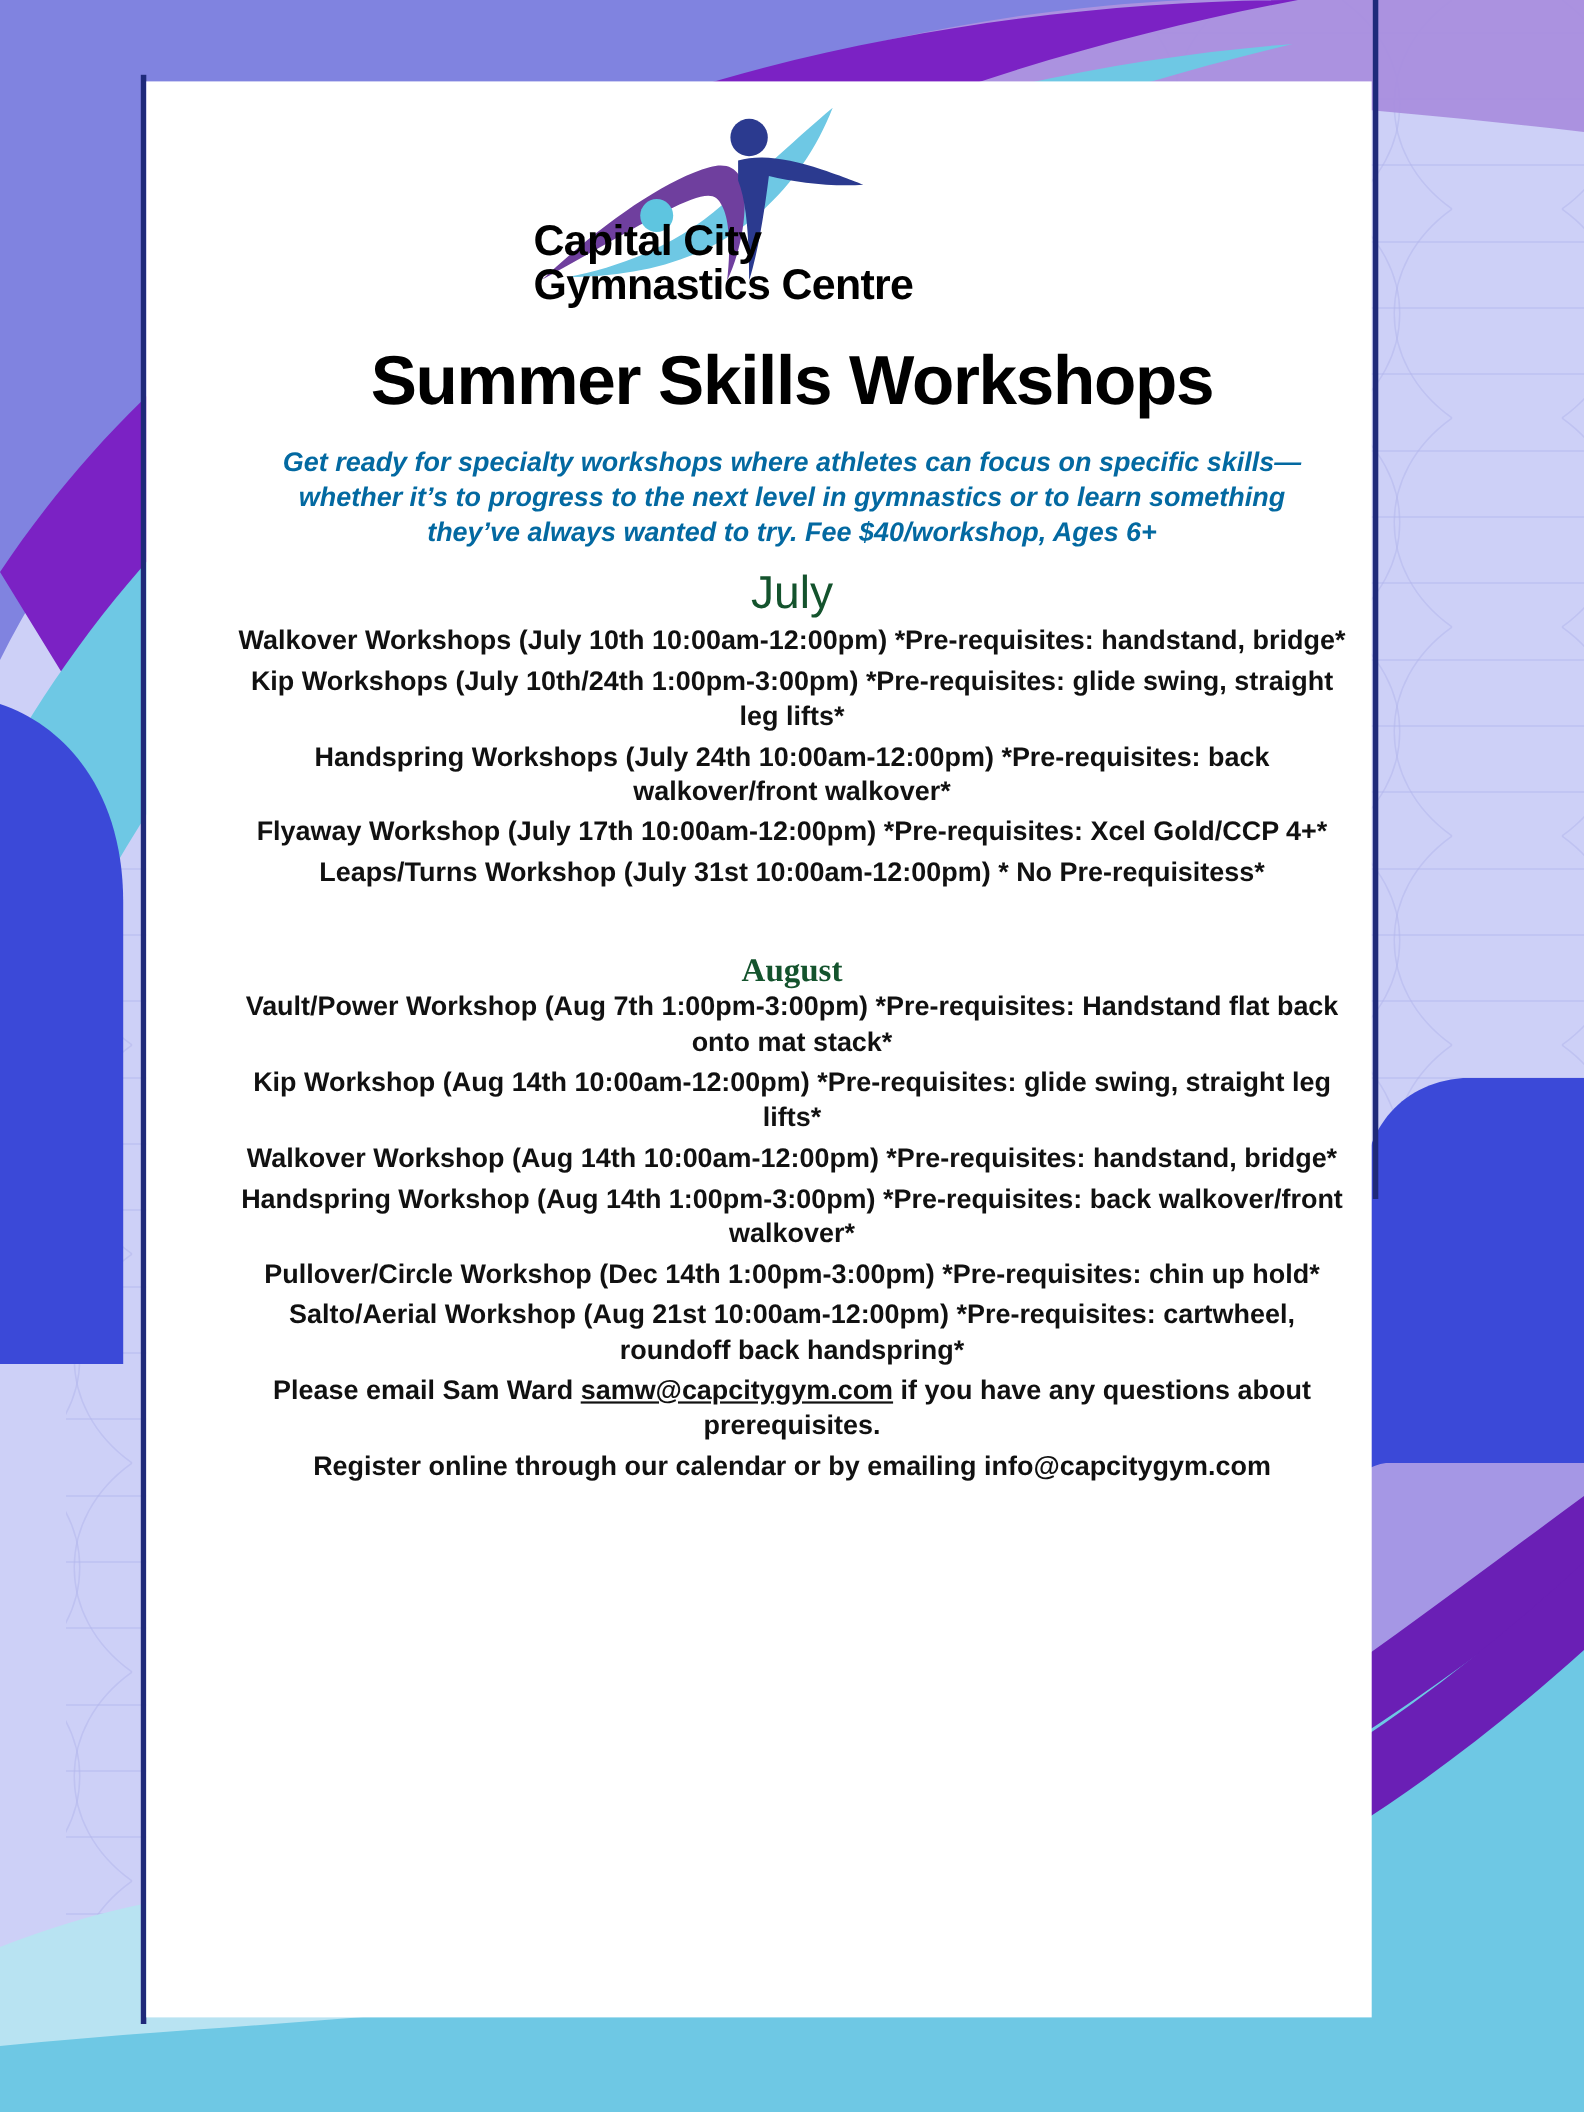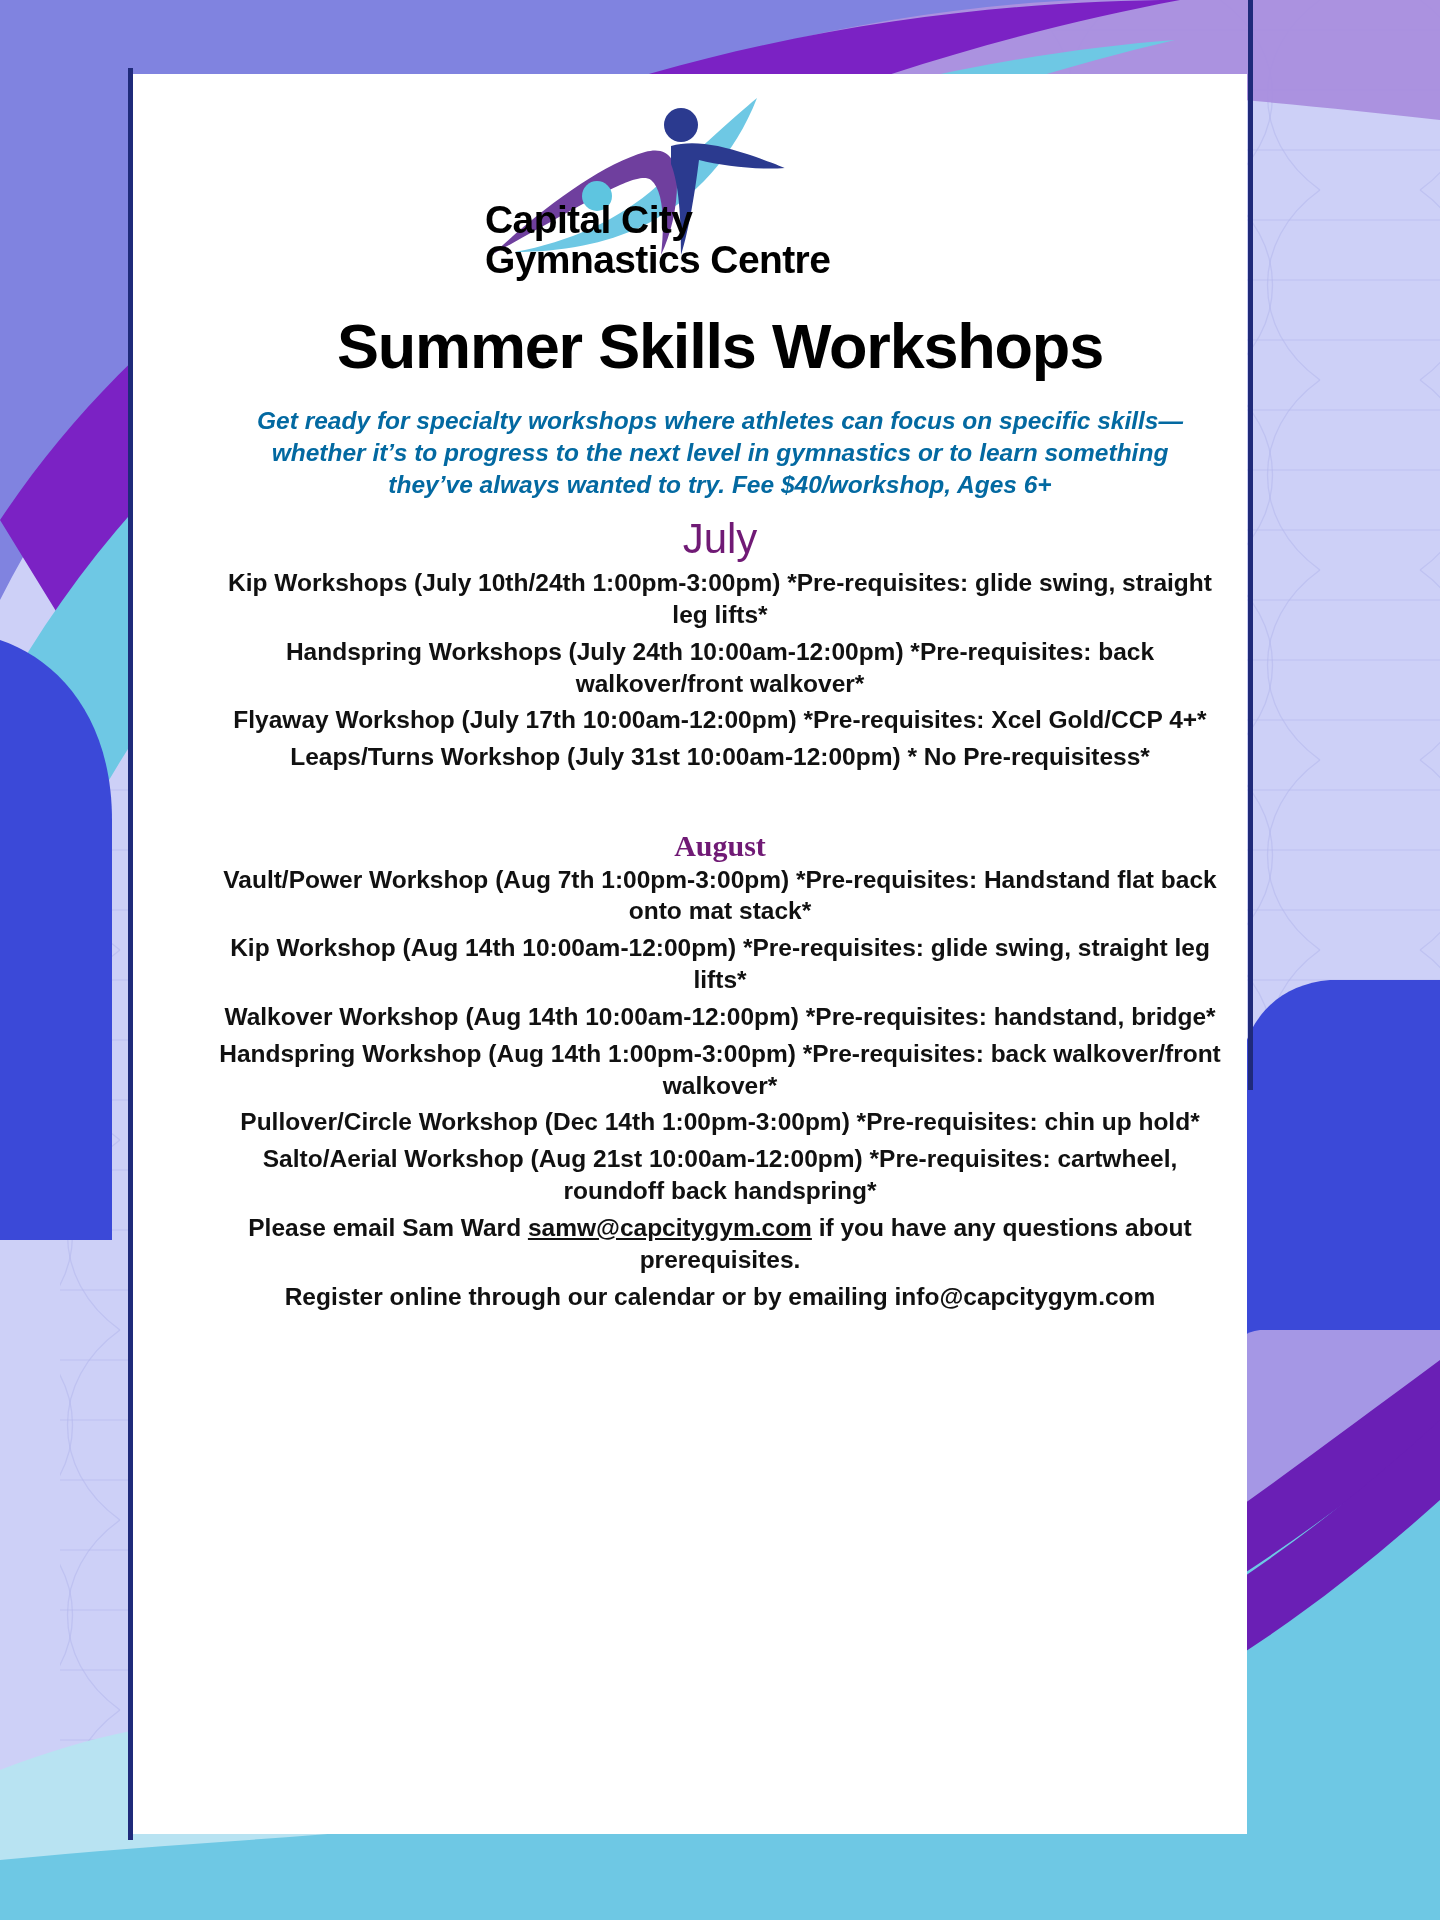--- a/index.html
+++ b/index.html
@@ -85,21 +85,21 @@
     margin: 0 auto 14px auto;
     width: 980px;
     color: #0369a1;
     font-style: italic;
   }
   .month {
     font-size: 42px;
     font-weight: 400;
     line-height: 1.15;
     margin: 4px 0 4px 0;
-    color: #701a75;
+    color: #14532d;
   }
   .month.august {
     font-size: 30px;
     font-weight: 700;
     margin-top: 56px;
     margin-bottom: 0;
     font-family: Liberation Serif, serif;
   }
   .entry {
     font-size: 24.5px;
@@ -213,20 +213,21 @@
         <span>Capital City</span>
         <span>Gymnastics Centre</span>
       </div>
     </div>
 
     <h1 class="title">Summer Skills Workshops</h1>
 
     <p class="intro">Get ready for specialty workshops where athletes can focus on specific skills—whether it’s to progress to the next level in gymnastics or to learn something they’ve always wanted to try. Fee $40/workshop, Ages 6+</p>
 
     <h2 class="month july">July</h2>
+    <p class="entry">Walkover Workshops (July 10th 10:00am-12:00pm) *Pre-requisites: handstand, bridge*</p>
     <p class="entry">Kip Workshops (July 10th/24th 1:00pm-3:00pm) *Pre-requisites: glide swing, straight leg lifts*</p>
     <p class="entry">Handspring Workshops (July 24th 10:00am-12:00pm) *Pre-requisites: back walkover/front walkover*</p>
     <p class="entry">Flyaway Workshop (July 17th 10:00am-12:00pm) *Pre-requisites: Xcel Gold/CCP 4+*</p>
     <p class="entry">Leaps/Turns Workshop (July 31st 10:00am-12:00pm) * No Pre-requisitess*</p>
 
     <h2 class="month august">August</h2>
     <p class="entry">Vault/Power Workshop (Aug 7th 1:00pm-3:00pm) *Pre-requisites: Handstand flat back onto mat stack*</p>
     <p class="entry">Kip Workshop (Aug 14th 10:00am-12:00pm) *Pre-requisites: glide swing, straight leg lifts*</p>
     <p class="entry">Walkover Workshop (Aug 14th 10:00am-12:00pm) *Pre-requisites: handstand, bridge*</p>
     <p class="entry">Handspring Workshop (Aug 14th 1:00pm-3:00pm) *Pre-requisites: back walkover/front walkover*</p>

